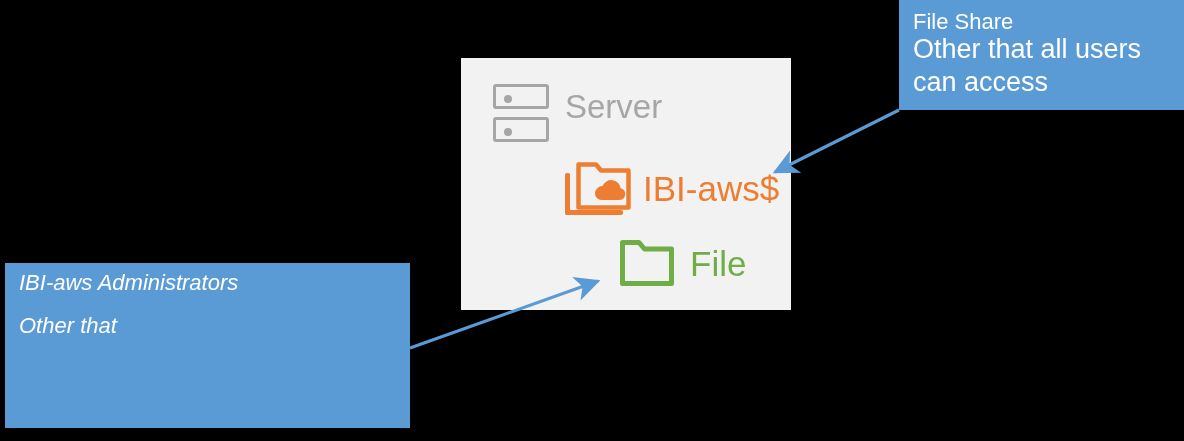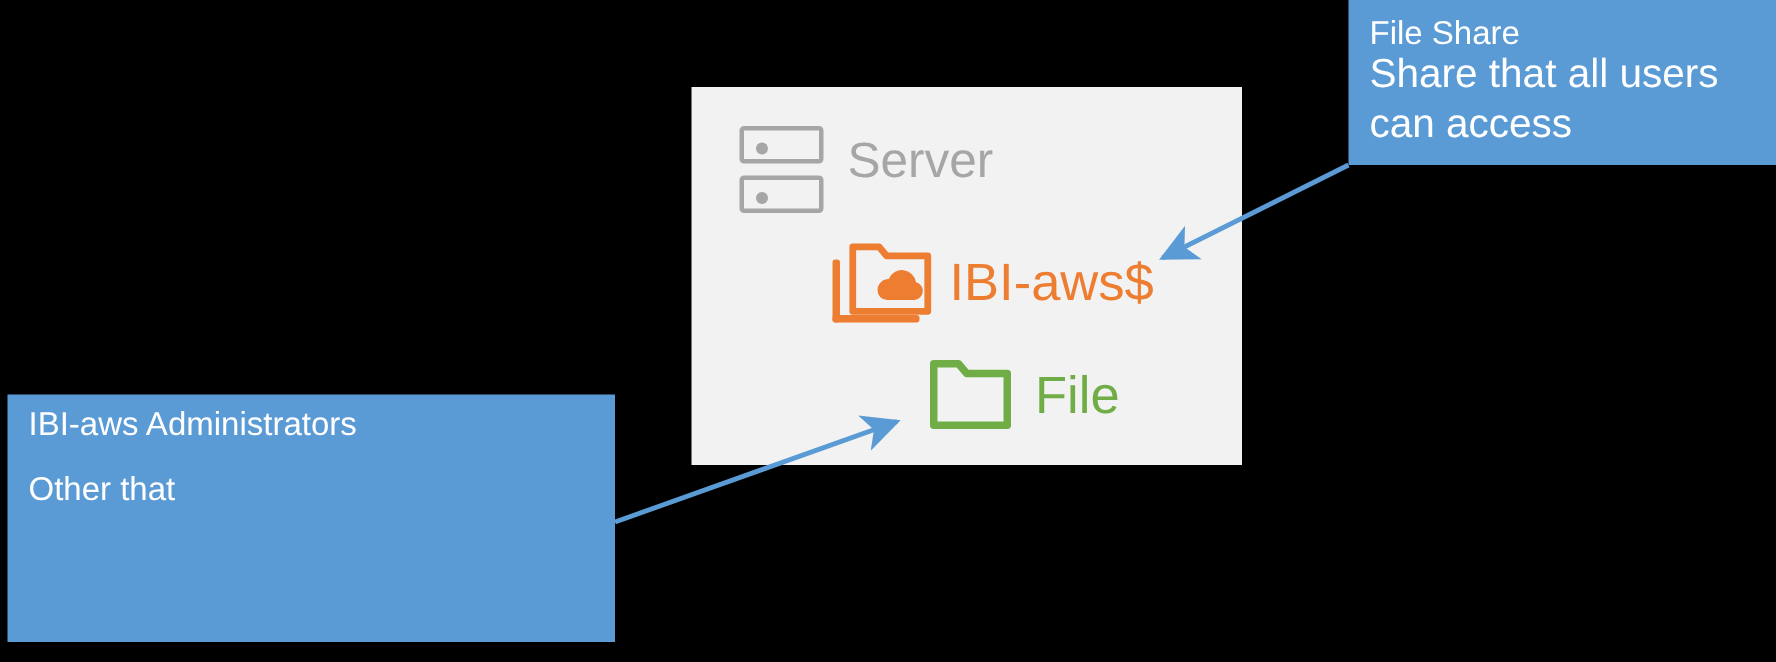--- a/index.html
+++ b/index.html
@@ -14,21 +14,21 @@
     background: #000000;
     overflow: hidden;
     font-family: "Liberation Sans", sans-serif;
   }
 
   
   #server-panel {
     position: absolute;
     left: 461px;
     top: 58px;
-    width: 367px;
+    width: 330px;
     height: 252px;
     background: #F2F2F2;
   }
 
   
   .server-icon {
     position: absolute;
     left: 32px;
     top: 26px;
     width: 56px;
@@ -61,21 +61,21 @@
     top: 30px;
     font-size: 33px;
     color: #A6A6A6;
     letter-spacing: 0px;
     white-space: nowrap;
   }
 
   
   #share-row {
     position: absolute;
-    left: 94px;
+    left: 104px;
     top: 102px;
     display: flex;
     align-items: center;
     text-align: center;
   }
   .stack-folder {
     position: relative;
     width: 68px;
     height: 56px;
     flex: none;
@@ -131,20 +131,21 @@
     background: #5B9BD5;
     color: #FFFFFF;
     box-sizing: border-box;
   }
   #callout-left {
     left: 5px;
     top: 263px;
     width: 405px;
     height: 165px;
     padding: 8px 0 0 14px;
+    font-style: italic;
   }
   #callout-right {
     left: 899px;
     top: 0px;
     width: 285px;
     height: 110px;
     padding: 10px 0 0 14px;
   }
   .co-small {
     font-size: 22px;
@@ -219,16 +220,16 @@
   </svg>
 
   <div id="callout-left" class="callout">
     <div class="co-small">IBI-aws Administrators</div>
     <div class="co-gap"></div>
     <div class="co-small">Other that</div>
   </div>
 
   <div id="callout-right" class="callout">
     <div class="co-small">File Share</div>
-    <div class="co-large wrap">Share that all users can access</div>
+    <div class="co-large wrap">Other that all users can access</div>
   </div>
 
 </div>
 
 </body></html>

